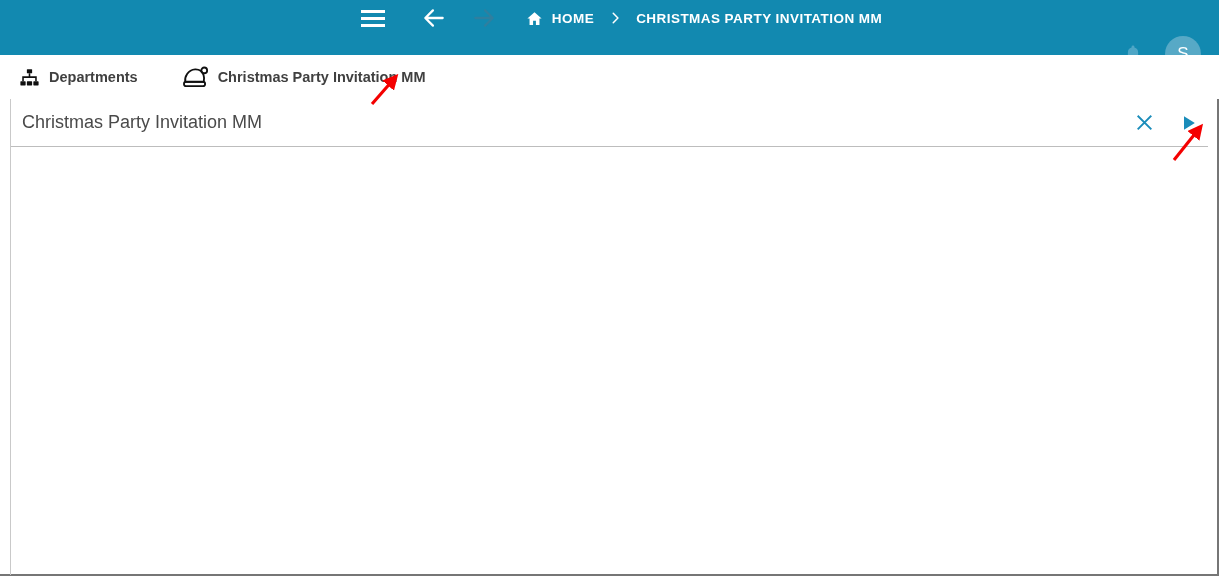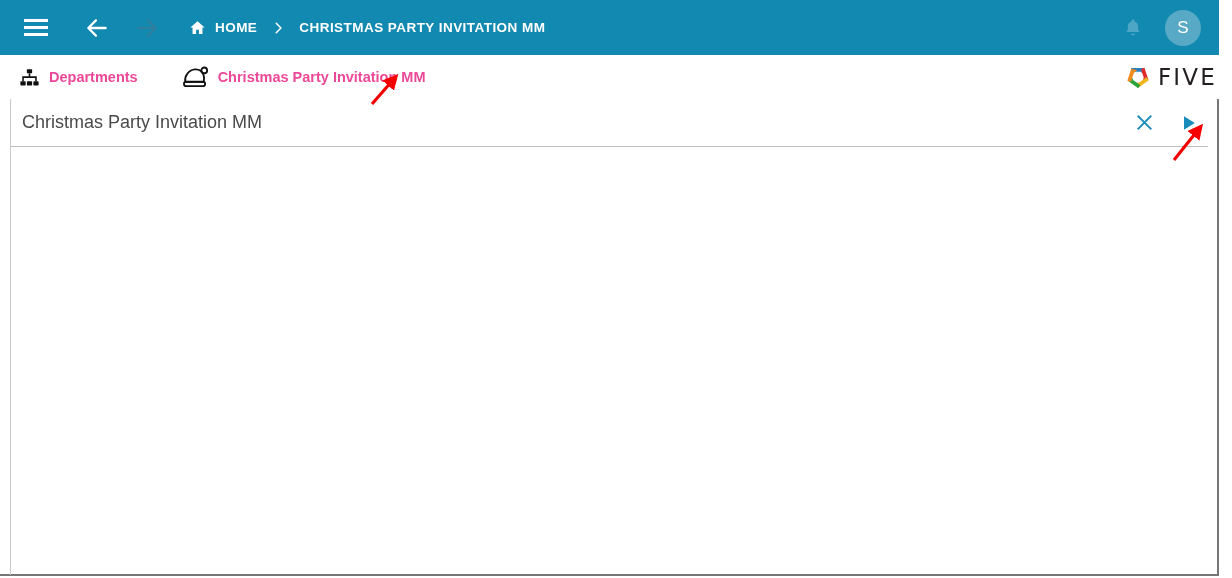--- a/index.html
+++ b/index.html
@@ -32,20 +32,21 @@
   .topbar {
     position: absolute;
     left: 0;
     top: 0;
     width: 1219px;
     height: 55px;
     background: #1289b0;
     display: flex;
     align-items: center;
     box-sizing: border-box;
+    flex-direction: column;
   }
   .topbar-left {
     display: flex;
     align-items: center;
     height: 100%;
   }
   .topbar-right {
     margin-left: auto;
     display: flex;
     align-items: center;
@@ -141,21 +142,21 @@
     background: #ffffff;
     display: flex;
     align-items: center;
     box-sizing: border-box;
   }
   .menu-item {
     display: flex;
     align-items: center;
     height: 100%;
     cursor: pointer;
-    color: #ec4899;
+    color: #404040;
     font-size: 14.5px;
     font-weight: bold;
   }
   .menu-item .mi-icon {
     display: inline-flex;
     align-items: center;
     justify-content: center;
     margin-right: 9px;
   }
   #mi-departments { margin-left: 19px; }
@@ -334,49 +335,20 @@
       <span class="mi-icon">
         <svg width="27" height="25" viewBox="0 0 28 26" aria-hidden="true">
           <path d="M3.4 17.6 C2.4 12.4 6.0 5.0 13.6 4.6 C18.4 4.4 21.3 7.4 22.4 10.5 C23.3 13.1 23.0 15.6 22.6 17.6 Z" fill="none" stroke="#101010" stroke-width="1.9" stroke-linejoin="round"></path>
           <rect x="2.0" y="17.4" width="22.0" height="4.6" rx="2.3" fill="none" stroke="#101010" stroke-width="1.9"></rect>
           <circle cx="23.1" cy="5.6" r="3.0" fill="none" stroke="#101010" stroke-width="1.9"></circle>
         </svg>
       </span>
       <span>Christmas Party Invitation MM</span>
     </div>
 
-    <div class="brand">
-      <span class="brand-mark">
-        <svg width="30" height="30" viewBox="0 0 40 40" aria-hidden="true">
-          <g transform="translate(20,20)">
-            <g transform="rotate(0)">
-              <path d="M-9 -12 L8 -12 L3 -7 L-9 -7 Z" fill="#2a7fc1"></path>
-              <path d="M8 -12 L3 -7 L8 -4 Z" fill="#2a7fc1"></path>
-            </g>
-            <g transform="rotate(72)">
-              <path d="M-9 -12 L8 -12 L3 -7 L-9 -7 Z" fill="#e02b2b"></path>
-              <path d="M8 -12 L3 -7 L8 -4 Z" fill="#e02b2b"></path>
-            </g>
-            <g transform="rotate(144)">
-              <path d="M-9 -12 L8 -12 L3 -7 L-9 -7 Z" fill="#f0b41c"></path>
-              <path d="M8 -12 L3 -7 L8 -4 Z" fill="#f0b41c"></path>
-            </g>
-            <g transform="rotate(216)">
-              <path d="M-9 -12 L8 -12 L3 -7 L-9 -7 Z" fill="#2aa33a"></path>
-              <path d="M8 -12 L3 -7 L8 -4 Z" fill="#2aa33a"></path>
-            </g>
-            <g transform="rotate(288)">
-              <path d="M-9 -12 L8 -12 L3 -7 L-9 -7 Z" fill="#ef8a1b"></path>
-              <path d="M8 -12 L3 -7 L8 -4 Z" fill="#ef8a1b"></path>
-            </g>
-          </g>
-        </svg>
-      </span>
-      <span class="brand-text">FIVE</span>
-    </div>
   </div>
 
   <div class="page-header">
     <div class="page-title">Christmas Party Invitation MM</div>
 
     <div class="page-actions">
       <div class="action-btn close">
         <svg width="21" height="21" viewBox="0 0 24 24" aria-hidden="true">
           <path d="M5 5 L19 19 M19 5 L5 19" fill="none" stroke="#1a8cba" stroke-width="2.2" stroke-linecap="square"></path>
         </svg>

